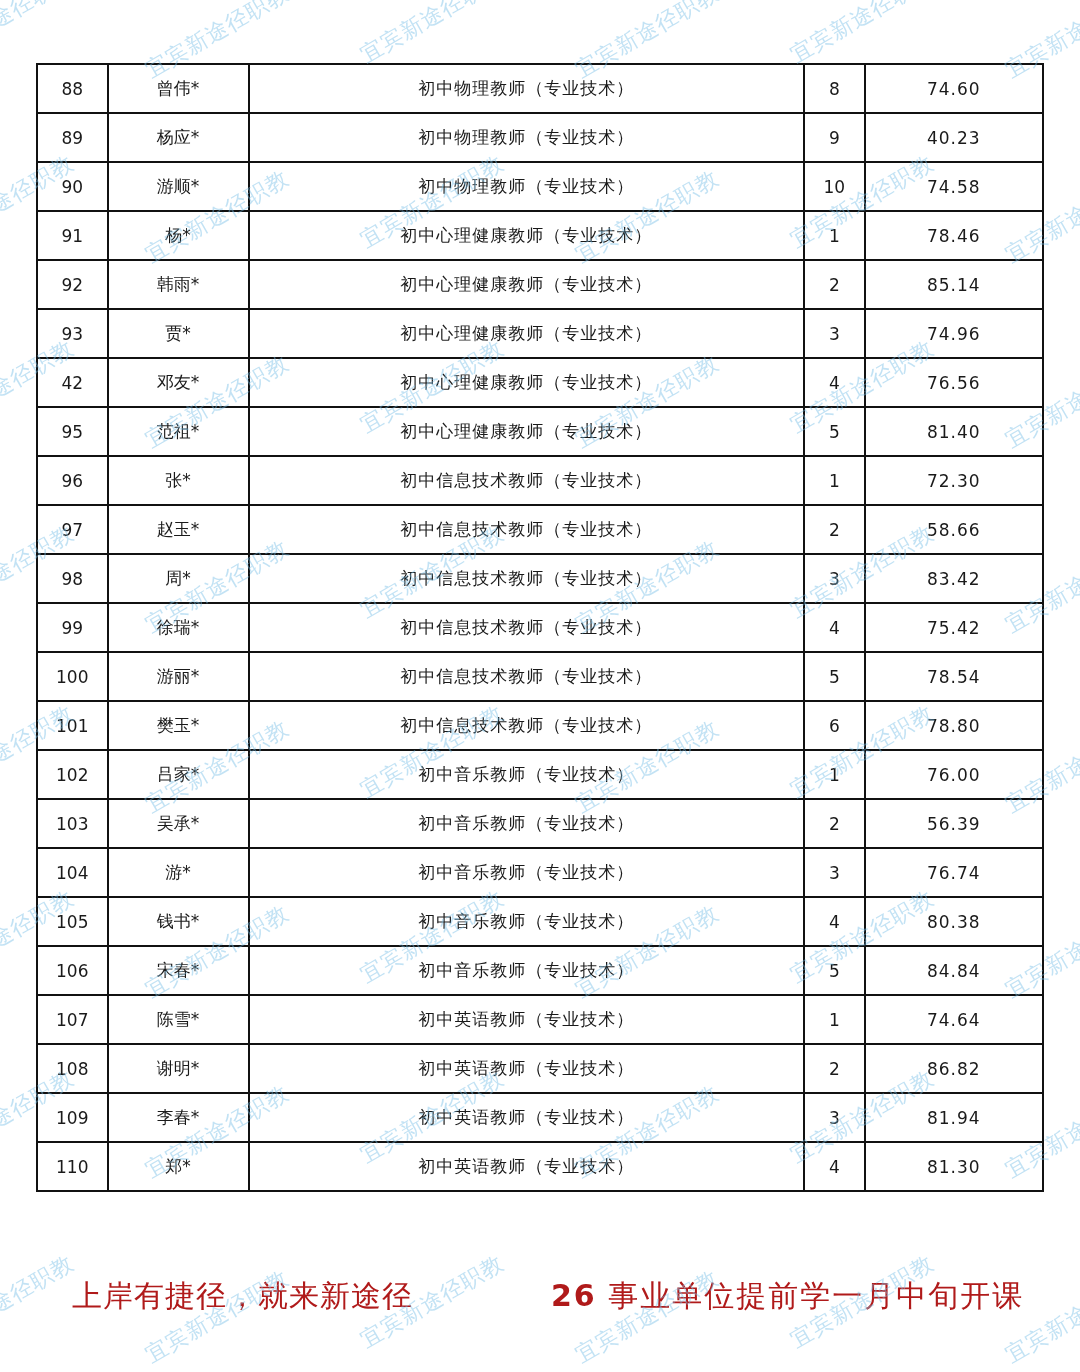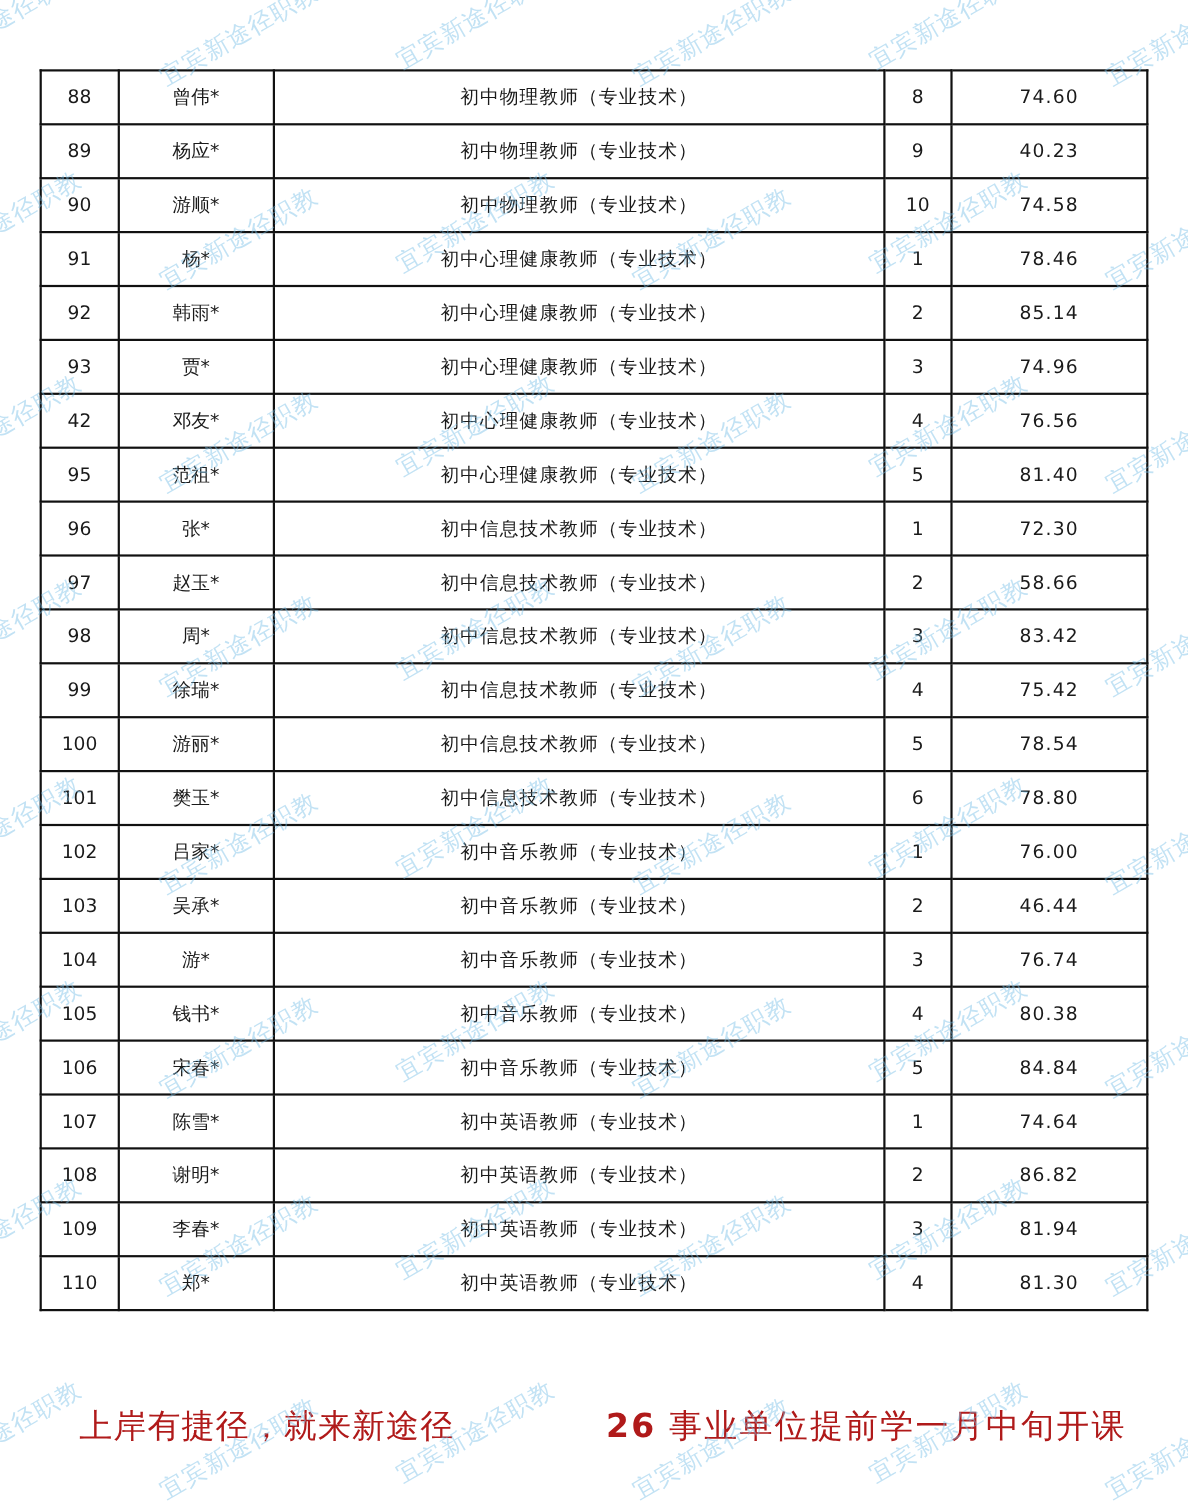--- a/index.html
+++ b/index.html
@@ -190,21 +190,21 @@
           <td class="c-name">吕家*</td>
           <td class="c-post">初中音乐教师（专业技术）</td>
           <td class="c-rank">1</td>
           <td class="c-score">76.00</td>
         </tr>
         <tr>
           <td class="c-no">103</td>
           <td class="c-name">吴承*</td>
           <td class="c-post">初中音乐教师（专业技术）</td>
           <td class="c-rank">2</td>
-          <td class="c-score">46.44</td>
+          <td class="c-score">56.39</td>
         </tr>
         <tr>
           <td class="c-no">104</td>
           <td class="c-name">游*</td>
           <td class="c-post">初中音乐教师（专业技术）</td>
           <td class="c-rank">3</td>
           <td class="c-score">76.74</td>
         </tr>
         <tr>
           <td class="c-no">105</td>

